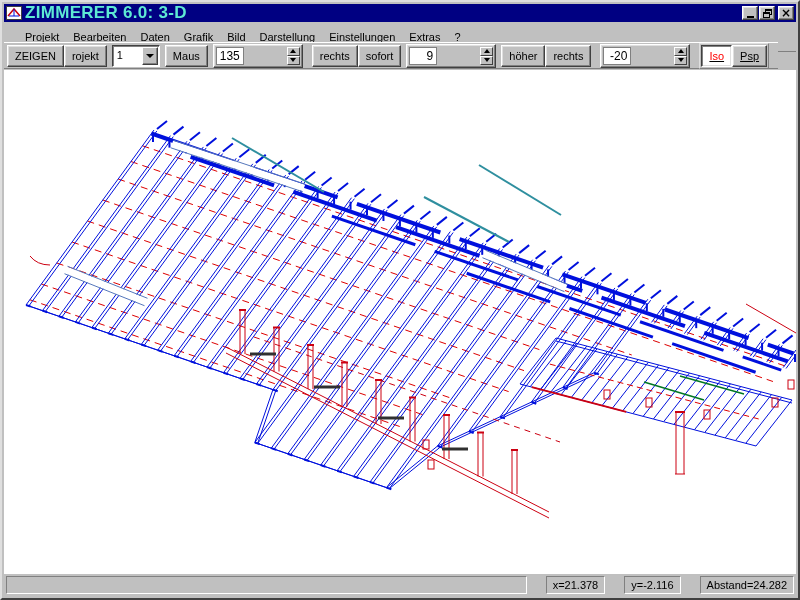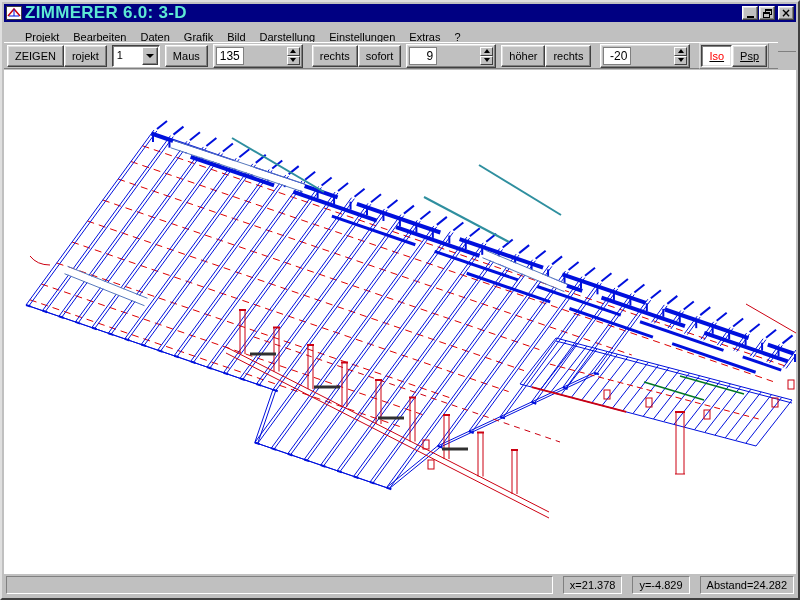--- a/index.html
+++ b/index.html
@@ -53,21 +53,21 @@
     justify-content:flex-end;padding:0 3px;min-width:28px;}
   .spin-col{width:13px;display:flex;flex-direction:column;margin-left:1px;}
   .spin-btn{flex:1;background:#c0c0c0;border:1px solid;border-color:#fff #404040 #404040 #fff;
     display:flex;align-items:center;justify-content:center;padding:0;}
   .group{display:flex;align-items:flex-end;padding:1px;border:1px solid;border-color:#dfdfdf #808080 #808080 #dfdfdf;text-decoration:underline;}
   
   .canvas{position:absolute;left:2px;top:68px;right:2px;bottom:24px;background:#ffffff;overflow:hidden;}
   .canvas svg{display:block;}
   
   .statusbar{position:absolute;left:2px;right:2px;bottom:2px;height:22px;background:#c0c0c0;
-    display:flex;align-items:center;gap:10px;padding:0 2px;}
+    display:flex;align-items:center;gap:19px;padding:0 2px;}
   .spanel{height:18px;border:1px solid;border-color:#808080 #fff #fff #808080;
     font-size:11px;color:#000;display:flex;align-items:center;padding:0 6px;white-space:nowrap;}
   .spanel.fill{flex:1;}
 </style>
 </head>
 <body>
 
 <div class="window">
 
   <div class="titlebar">
@@ -562,17 +562,17 @@
         <rect x="784" y="378" width="6" height="9" fill="none" stroke="#cc0011"></rect>
         <rect x="419" y="438" width="6" height="9" fill="none" stroke="#cc0011"></rect>
         <rect x="424" y="458" width="6" height="9" fill="none" stroke="#cc0011"></rect>
         <path d="M 26 254 Q 33 263 46 263" fill="none" stroke="#cc0011"></path>
       </svg>
   </div>
 
   <div class="statusbar">
     <div class="spanel fill"></div>
     <div class="spanel">x=21.378</div>
-    <div class="spanel">y=-4.829</div>
+    <div class="spanel">y=-2.116</div>
     <div class="spanel">Abstand=24.282</div>
   </div>
 
 </div>
 
 </body></html>

